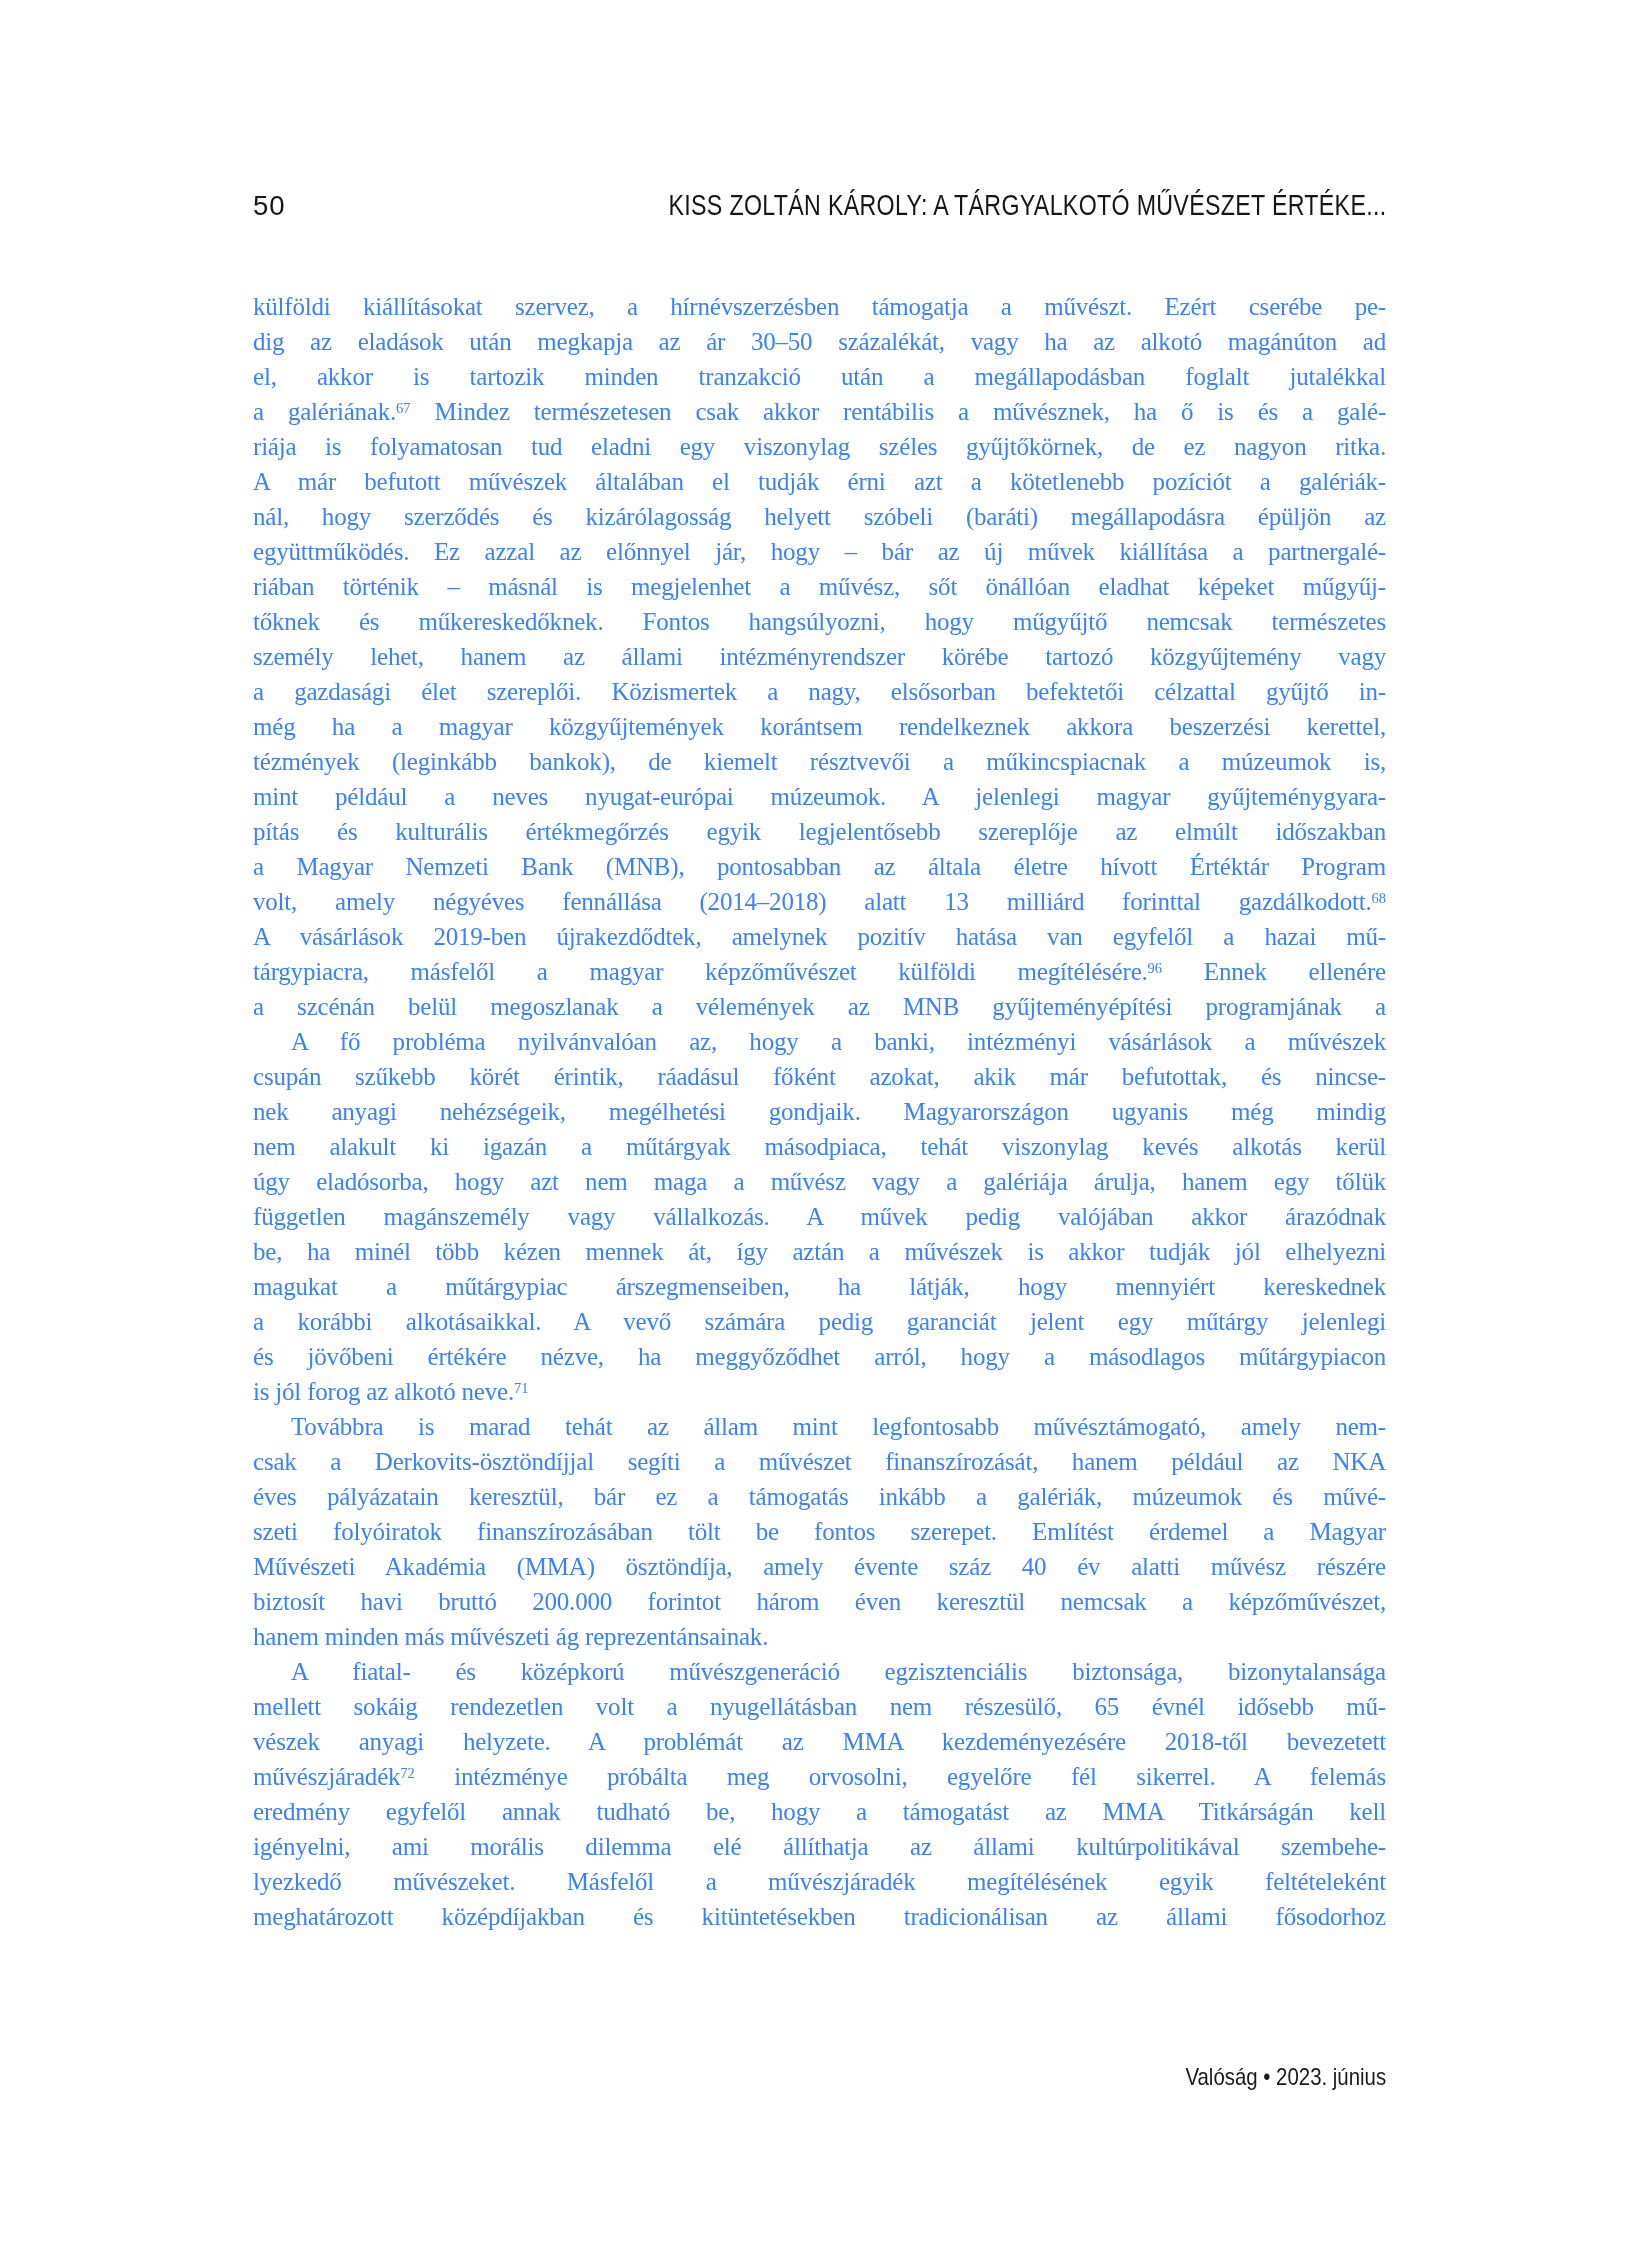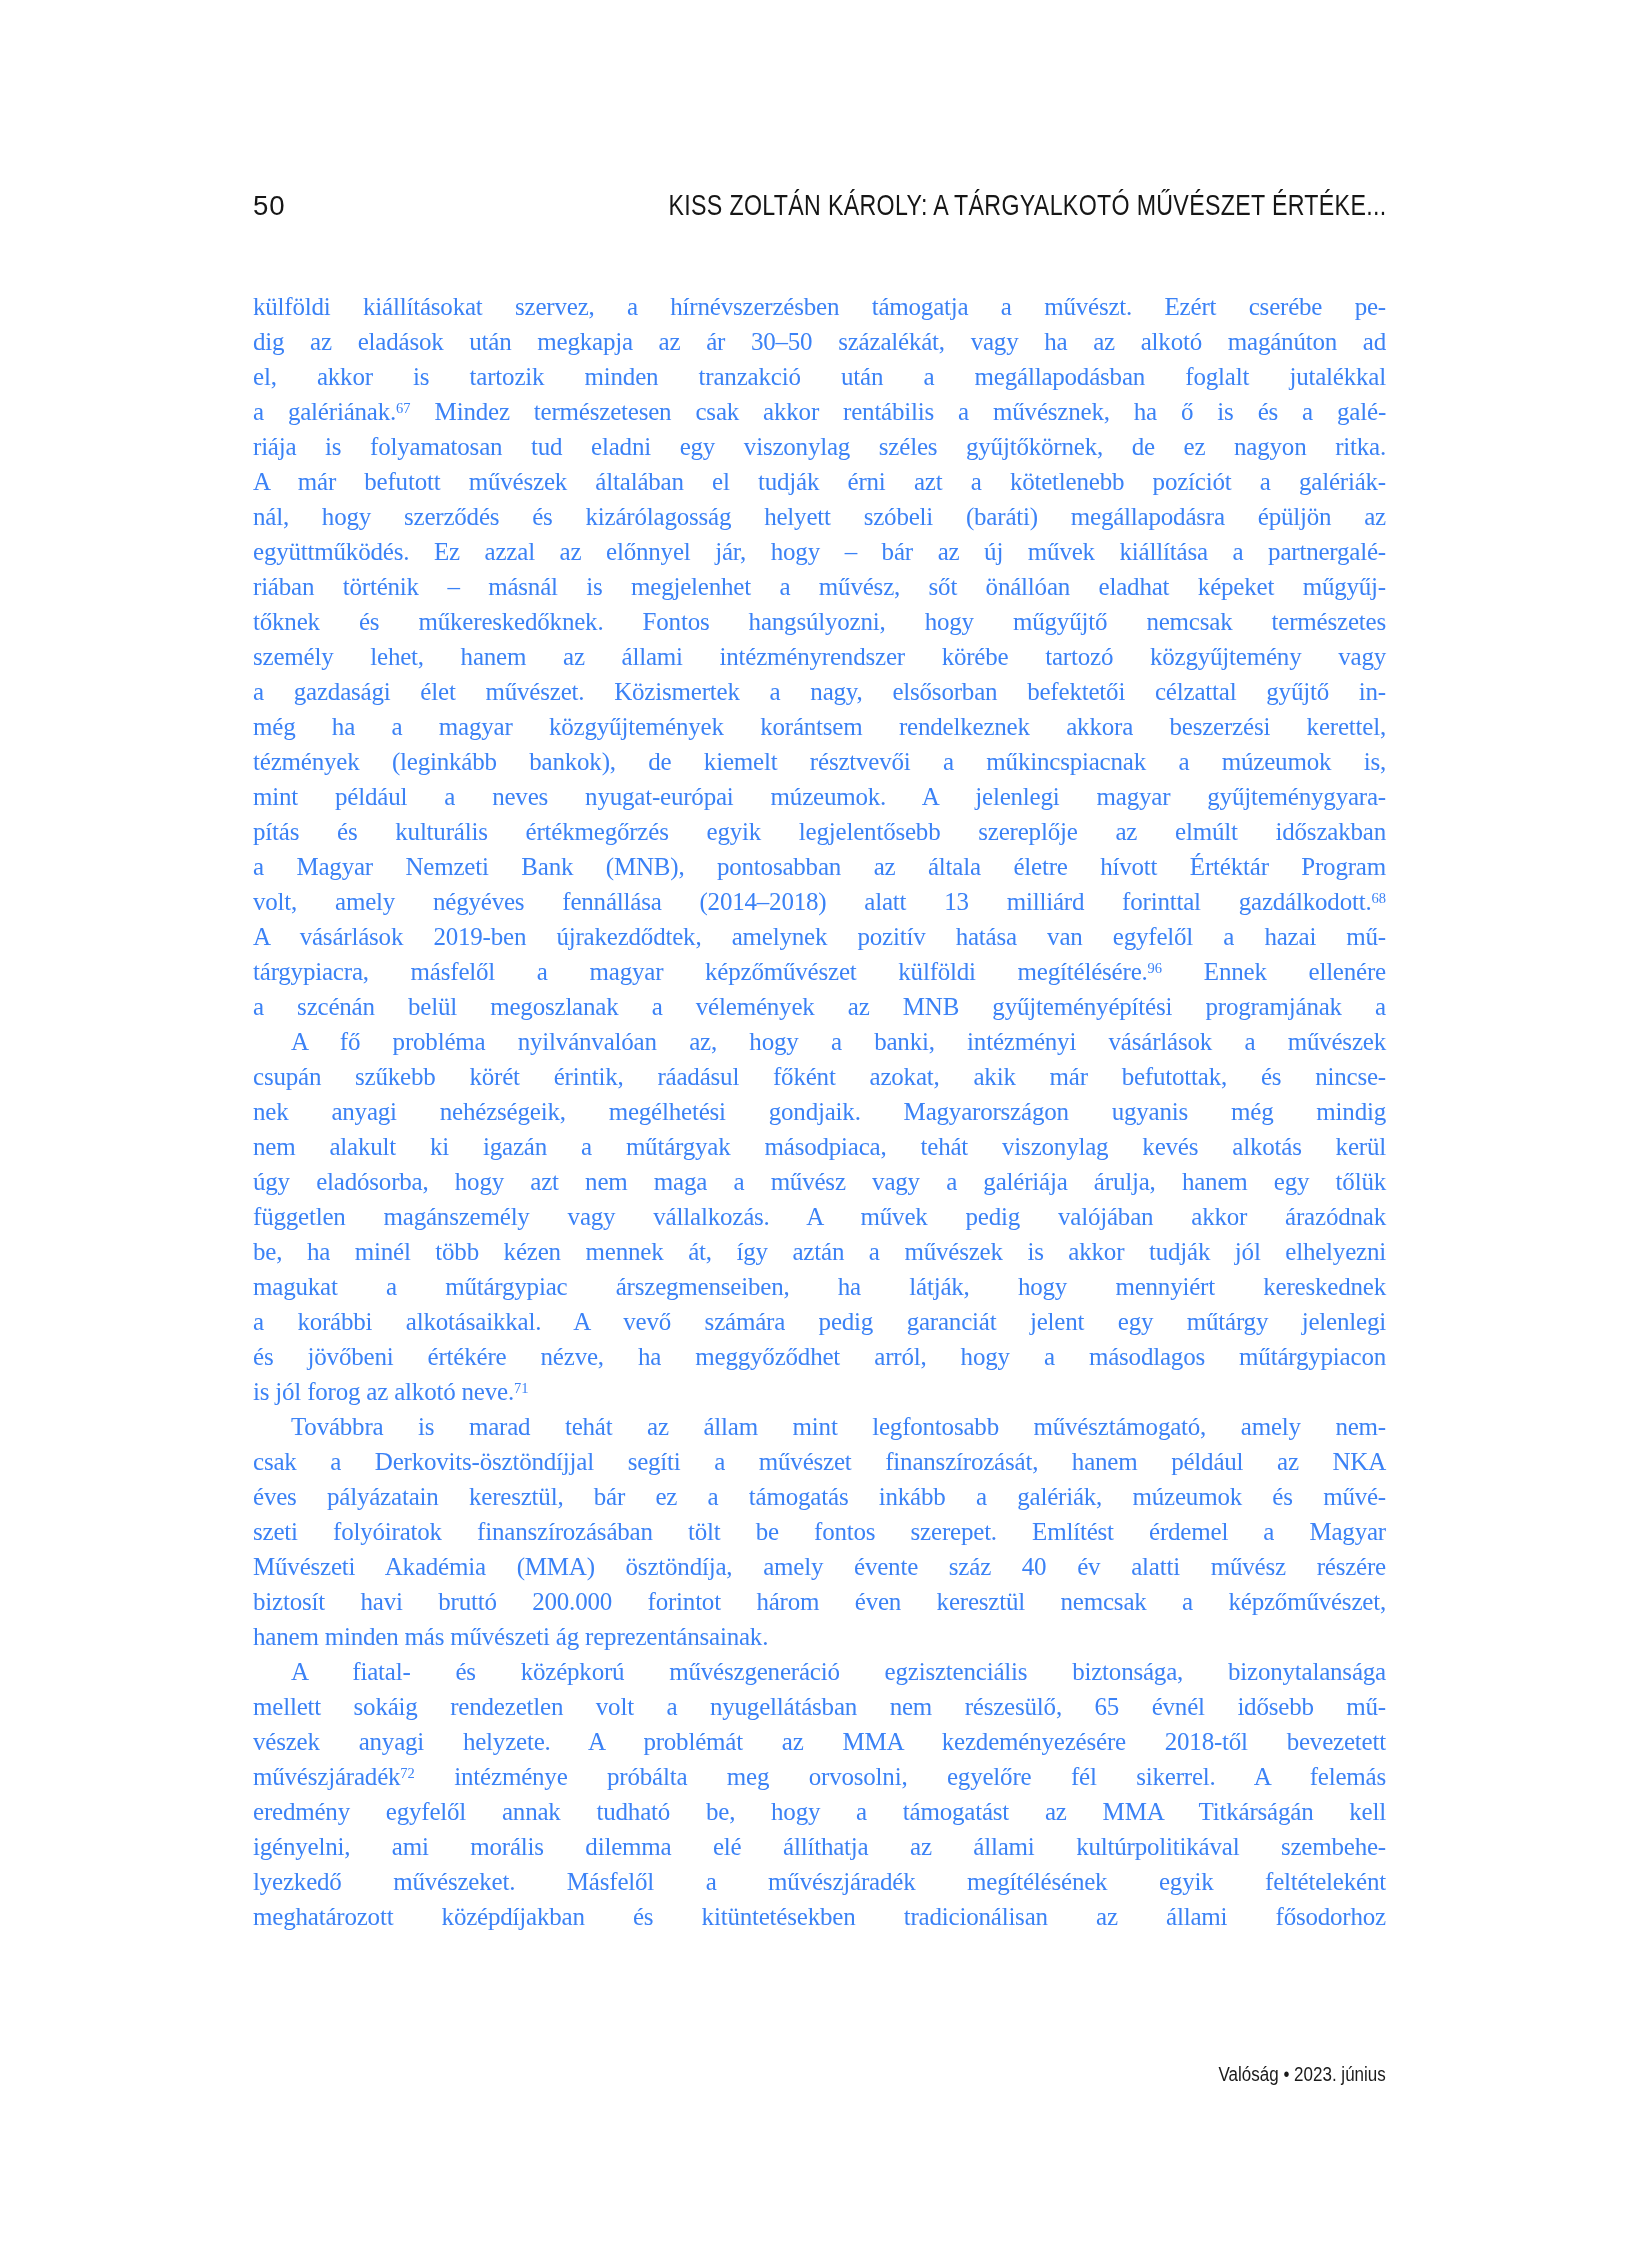--- a/index.html
+++ b/index.html
@@ -71,21 +71,21 @@
     letter-spacing: 0;
   }
   
   .page-footer {
     position: absolute;
     left: 253px;
     top: 2063px;
     width: 1133px;
     text-align: right;
     font-family: "Liberation Sans", "DejaVu Sans", sans-serif;
-    font-size: 20px;
+    font-size: 24px;
     color: #1a1a1a;
   }
   .page-footer .footer-text {
     display: inline-block;
     white-space: nowrap;
     transform: scaleX(0.85);
     transform-origin: right center;
   }
 </style>
 </head>
@@ -104,21 +104,21 @@
         <div class="line">dig az eladások után megkapja az ár 30–50 százalékát, vagy ha az alkotó magánúton ad</div>
         <div class="line">el, akkor is tartozik minden tranzakció után a megállapodásban foglalt jutalékkal</div>
         <div class="line">a galériának.<sup>67</sup> Mindez természetesen csak akkor rentábilis a művésznek, ha ő is és a galé-</div>
         <div class="line">riája is folyamatosan tud eladni egy viszonylag széles gyűjtőkörnek, de ez nagyon ritka.</div>
         <div class="line">A már befutott művészek általában el tudják érni azt a kötetlenebb pozíciót a galériák-</div>
         <div class="line">nál, hogy szerződés és kizárólagosság helyett szóbeli (baráti) megállapodásra épüljön az</div>
         <div class="line">együttműködés. Ez azzal az előnnyel jár, hogy – bár az új művek kiállítása a partnergalé-</div>
         <div class="line">riában történik – másnál is megjelenhet a művész, sőt önállóan eladhat képeket műgyűj-</div>
         <div class="line">tőknek és műkereskedőknek. Fontos hangsúlyozni, hogy műgyűjtő nemcsak természetes</div>
         <div class="line">személy lehet, hanem az állami intézményrendszer körébe tartozó közgyűjtemény vagy</div>
-        <div class="line">a gazdasági élet művészet. Közismertek a nagy, elsősorban befektetői célzattal gyűjtő in-</div>
+        <div class="line">a gazdasági élet szereplői. Közismertek a nagy, elsősorban befektetői célzattal gyűjtő in-</div>
         <div class="line">még ha a magyar közgyűjtemények korántsem rendelkeznek akkora beszerzési kerettel,</div>
         <div class="line">tézmények (leginkább bankok), de kiemelt résztvevői a műkincspiacnak a múzeumok is,</div>
         <div class="line">mint például a neves nyugat-európai múzeumok. A jelenlegi magyar gyűjteménygyara-</div>
         <div class="line">pítás és kulturális értékmegőrzés egyik legjelentősebb szereplője az elmúlt időszakban</div>
         <div class="line">a Magyar Nemzeti Bank (MNB), pontosabban az általa életre hívott Értéktár Program</div>
         <div class="line">volt, amely négyéves fennállása (2014–2018) alatt 13 milliárd forinttal gazdálkodott.<sup>68</sup></div>
         <div class="line">A vásárlások 2019-ben újrakezdődtek, amelynek pozitív hatása van egyfelől a hazai mű-</div>
         <div class="line">tárgypiacra, másfelől a magyar képzőművészet külföldi megítélésére.<sup>96</sup> Ennek ellenére</div>
         <div class="line">a szcénán belül megoszlanak a vélemények az MNB gyűjteményépítési programjának a</div>
       </div>

